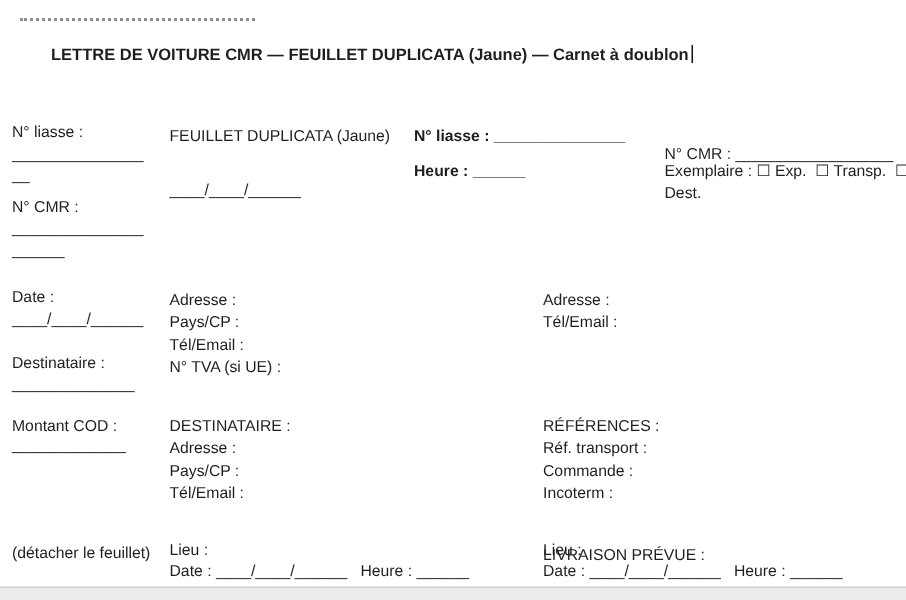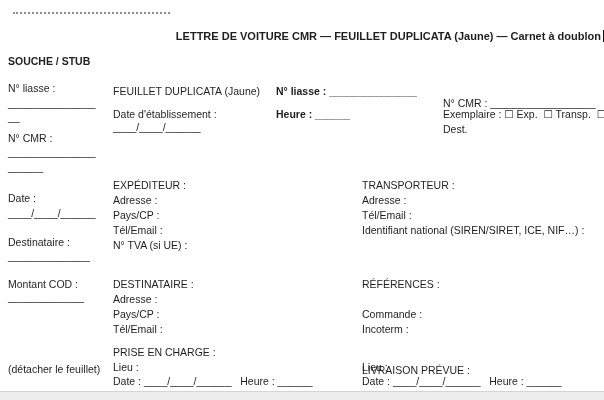--- a/index.html
+++ b/index.html
@@ -1,21 +1,21 @@
 <!DOCTYPE html>
 <html><head>
 <meta charset="utf-8">
 <style>
   * { margin:0; padding:0; box-sizing:border-box; }
   html,body { width:604px; height:400px; background:#ffffff; overflow:hidden; }
   body { font-family:"Liberation Sans","DejaVu Sans",sans-serif; color:#1f1f1f; }
   .page { position:relative; width:604px; height:400px; background:#ffffff; }
   .t { position:absolute; white-space:pre; font-size:10.5px; line-height:15px; color:#1f1f1f; }
   .bold { font-weight:bold; }
-  .title { position:absolute; left:34px; right:0; top:30px; text-align:right;
+  .title { position:absolute; left:34px; right:0; top:30px; text-align:left;
            font-size:11px; font-weight:bold; white-space:pre; }
   .cursor { display:inline-block; width:1px; height:12px; background:#111;
             vertical-align:-2px; margin-left:2px; }
   .dotted { position:absolute; left:13px; top:12px; width:157px; height:0;
             border-top:2px dotted #8f8f8f; }
   .bottom-bar { position:absolute; left:0; top:391px; width:604px; height:9px;
                 background:#ededed; border-top:1px solid #d4d4d4; }
   
   .x-stub { left:8px; }
   .x-mid  { left:113px; }
@@ -25,65 +25,60 @@
 </style>
 </head>
 <body>
 
 <div class="page">
 
   <div class="dotted"></div>
 
   <div class="title"><span>LETTRE DE VOITURE CMR — FEUILLET DUPLICATA (Jaune) — Carnet à doublon</span><span class="cursor"></span></div>
 
-  <div class="t x-stub bold" style="top:54px">SOUCHE / STUB</div>
   <div class="t x-stub" style="top:81px">N° liasse :</div>
   <div class="t x-stub" style="top:96px">_______________</div>
   <div class="t x-stub" style="top:110px">__</div>
   <div class="t x-stub" style="top:131px">N° CMR :</div>
   <div class="t x-stub" style="top:145px">_______________</div>
   <div class="t x-stub" style="top:160px">______</div>
   <div class="t x-stub" style="top:191px">Date :</div>
   <div class="t x-stub" style="top:206px">____/____/______</div>
   <div class="t x-stub" style="top:235px">Destinataire :</div>
   <div class="t x-stub" style="top:249px">______________</div>
   <div class="t x-stub" style="top:277px">Montant COD :</div>
   <div class="t x-stub" style="top:290px">_____________</div>
   <div class="t x-stub" style="top:362px">(détacher le feuillet)</div>
 
   <div class="t x-mid" style="top:84px">FEUILLET DUPLICATA (Jaune)</div>
   <div class="t x-c2" style="top:84px">N° liasse : _______________</div>
   <div class="t x-c3" style="top:96px">N° CMR : __________________</div>
-  <div class="t x-mid" style="top:107px">Date d'établissement :</div>
   <div class="t x-mid" style="top:120px">____/____/______</div>
   <div class="t x-c2" style="top:107px">Heure : ______</div>
   <div class="t x-c3" style="top:107px">Exemplaire : ☐ Exp.  ☐ Transp.  ☐</div>
   <div class="t x-c3" style="top:122px">Dest.</div>
 
-  <div class="t x-mid" style="top:178px">EXPÉDITEUR :</div>
   <div class="t x-mid" style="top:193px">Adresse :</div>
   <div class="t x-mid" style="top:208px">Pays/CP :</div>
   <div class="t x-mid" style="top:223px">Tél/Email :</div>
   <div class="t x-mid" style="top:238px">N° TVA (si UE) :</div>
 
-  <div class="t x-right" style="top:178px">TRANSPORTEUR :</div>
   <div class="t x-right" style="top:193px">Adresse :</div>
   <div class="t x-right" style="top:208px">Tél/Email :</div>
-  <div class="t x-right" style="top:223px">Identifiant national (SIREN/SIRET, ICE, NIF…) :</div>
 
   <div class="t x-mid" style="top:277px">DESTINATAIRE :</div>
   <div class="t x-mid" style="top:292px">Adresse :</div>
   <div class="t x-mid" style="top:307px">Pays/CP :</div>
   <div class="t x-mid" style="top:322px">Tél/Email :</div>
 
   <div class="t x-right" style="top:277px">RÉFÉRENCES :</div>
+  <div class="t x-right" style="top:292px">Réf. transport :</div>
   <div class="t x-right" style="top:307px">Commande :</div>
   <div class="t x-right" style="top:322px">Incoterm :</div>
 
-  <div class="t x-mid" style="top:345px">PRISE EN CHARGE :</div>
   <div class="t x-mid" style="top:360px">Lieu :</div>
   <div class="t x-mid" style="top:374px">Date : ____/____/______   Heure : ______</div>
 
   <div class="t x-right" style="top:363px">LIVRAISON PRÉVUE :</div>
   <div class="t x-right" style="top:360px">Lieu :</div>
   <div class="t x-right" style="top:374px">Date : ____/____/______   Heure : ______</div>
 
   <div class="bottom-bar"></div>
 </div>
 

